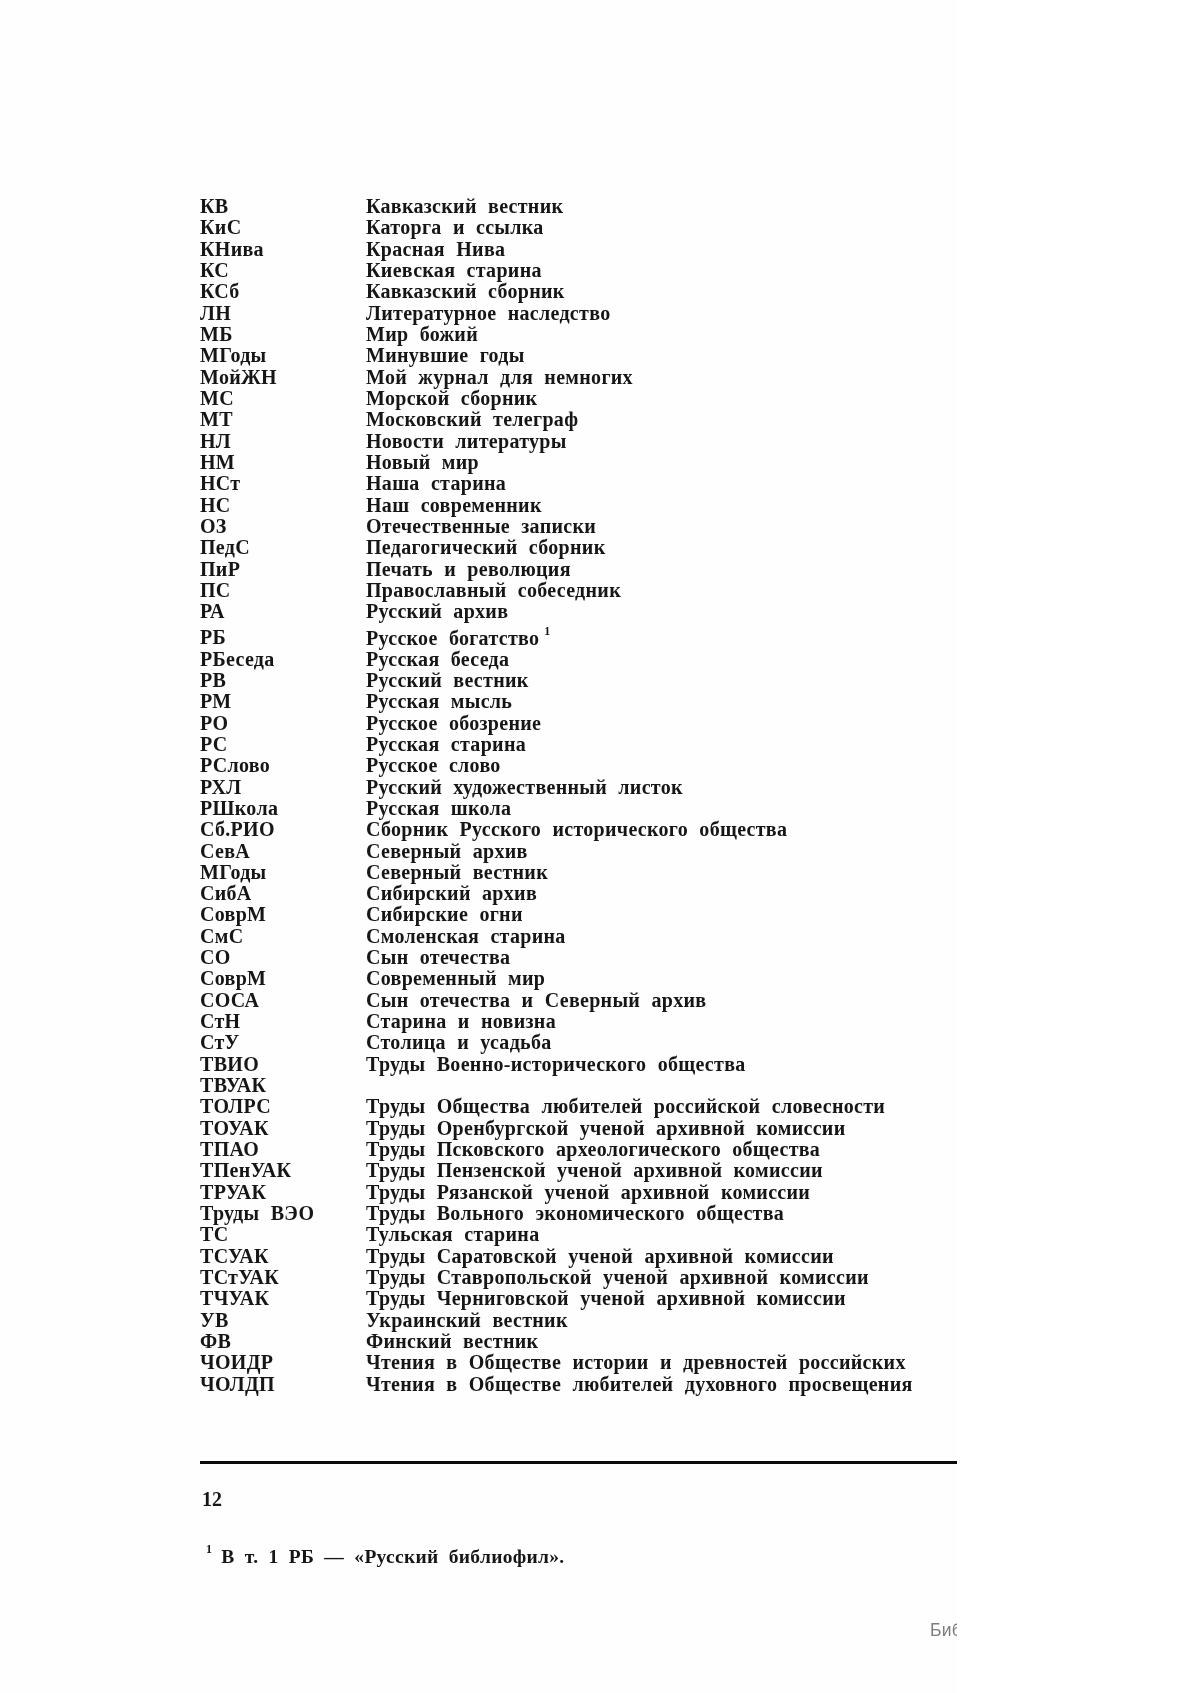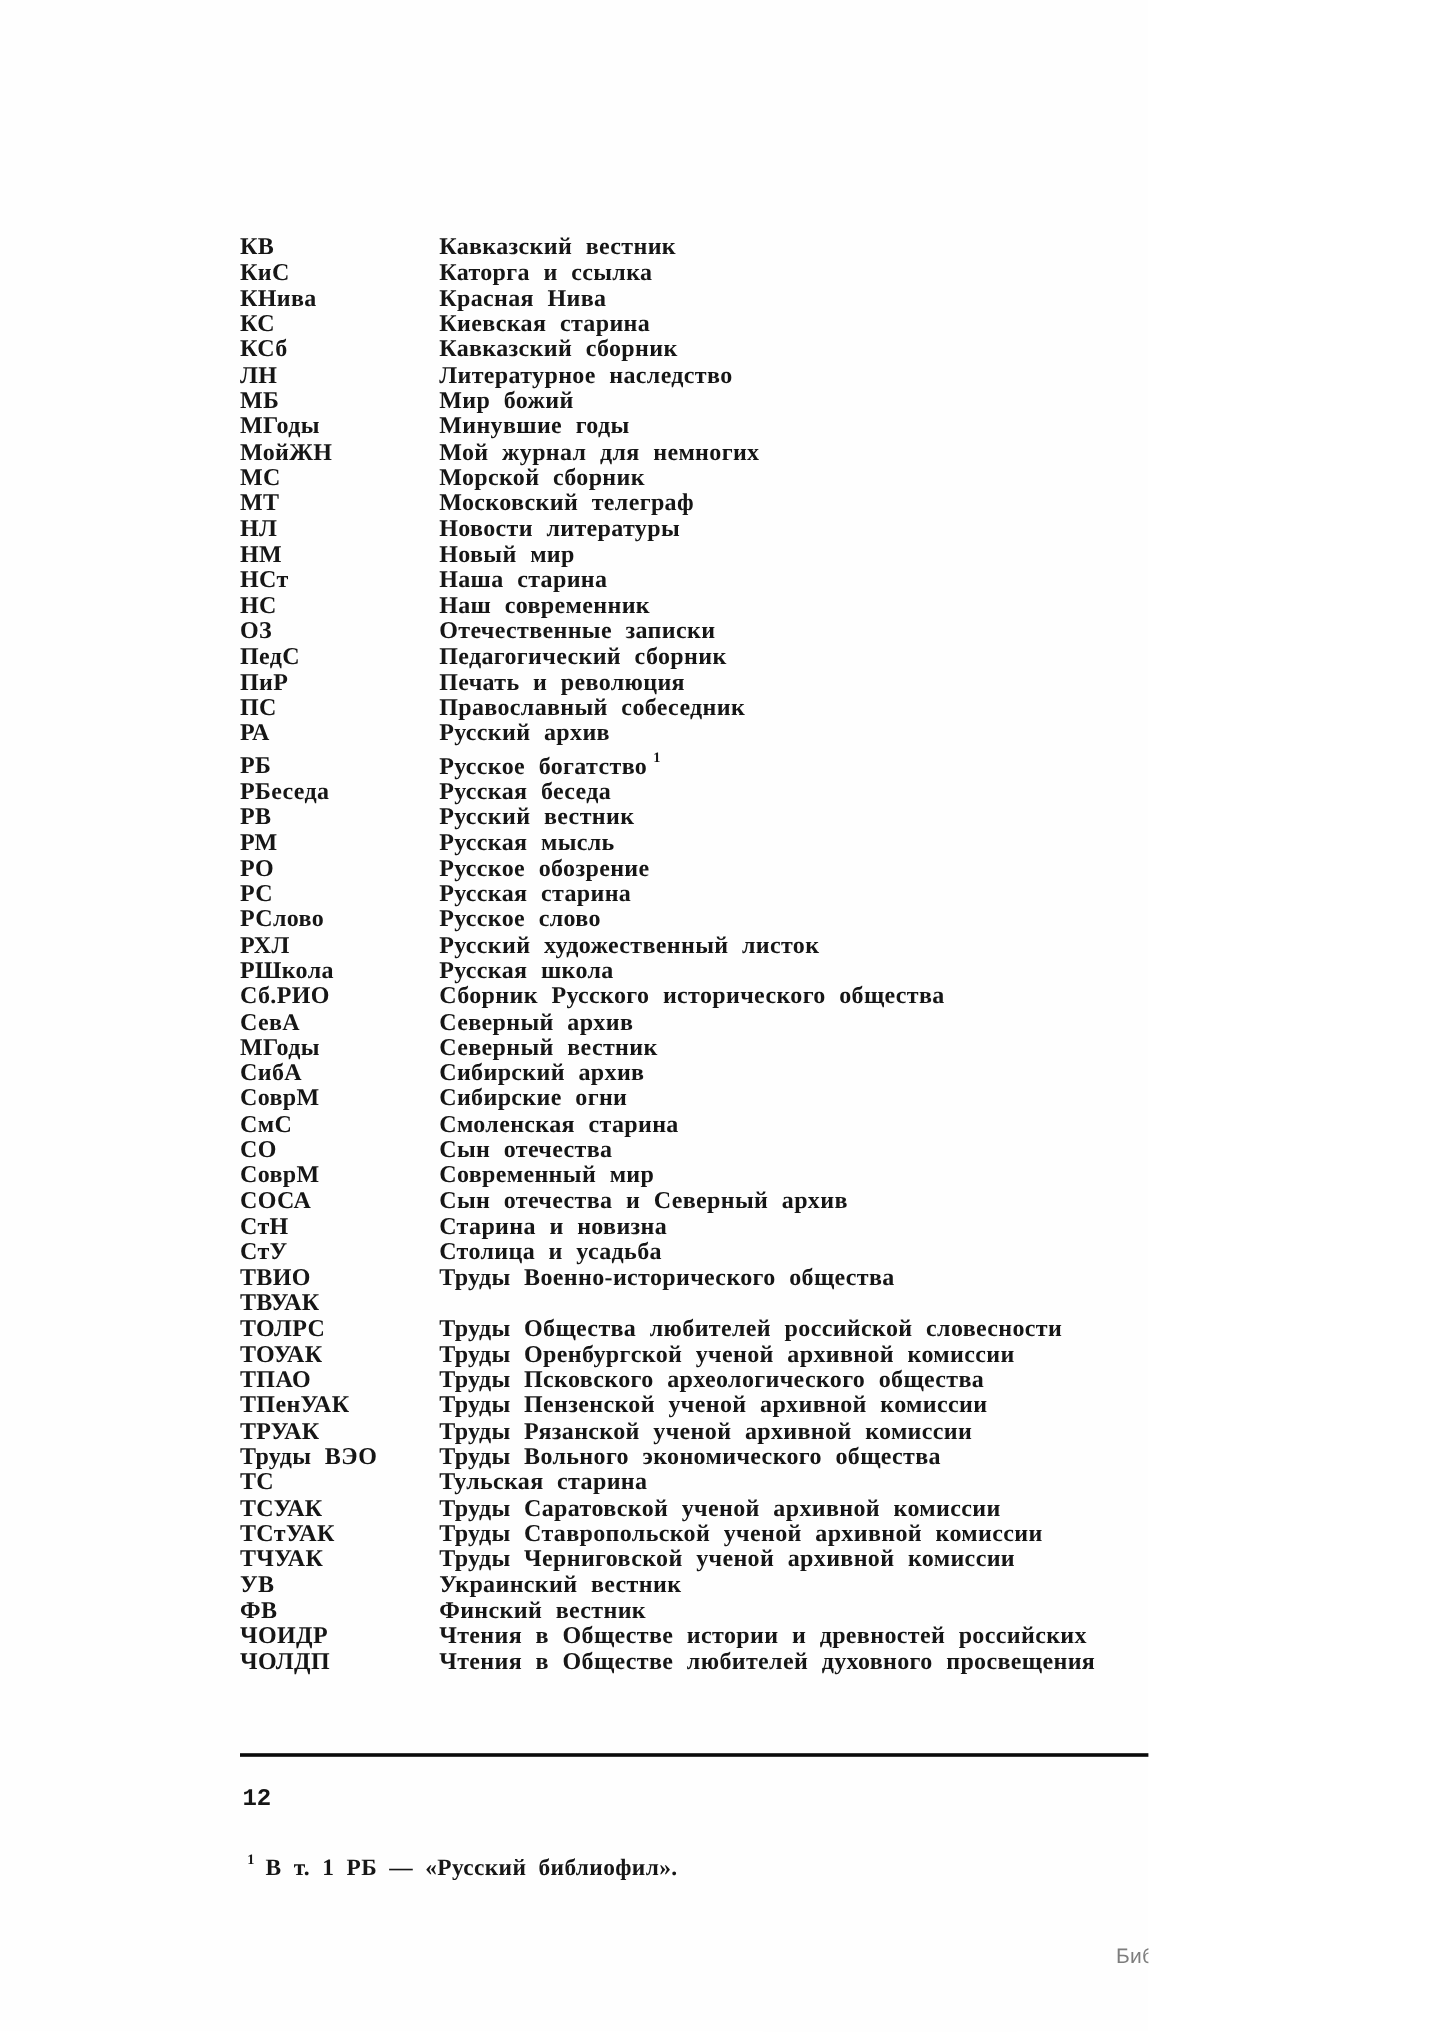--- a/index.html
+++ b/index.html
@@ -66,21 +66,20 @@
     margin-right: 9px;
     position: relative;
     top: -2px;
   }
   .page-number {
     position: absolute;
     left: 202px;
     top: 1488px;
     font-size: 20px;
     font-weight: 700;
-    font-family: Liberation Mono, monospace;
   }
   .watermark {
     position: absolute;
     left: 930px;
     top: 1620px;
     font-family: "Liberation Sans", sans-serif;
     font-size: 17.5px;
     letter-spacing: 0.2px;
     color: #7d7d7d;
     white-space: nowrap;

